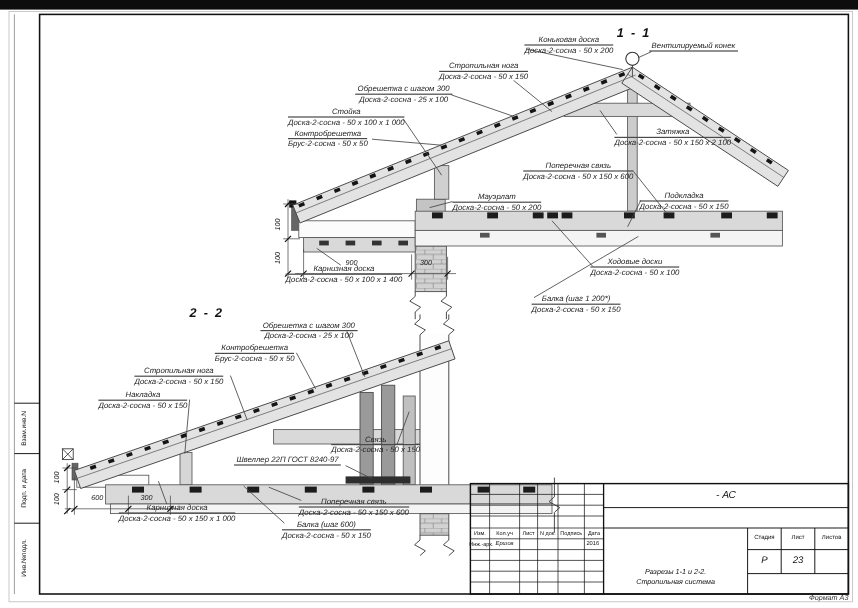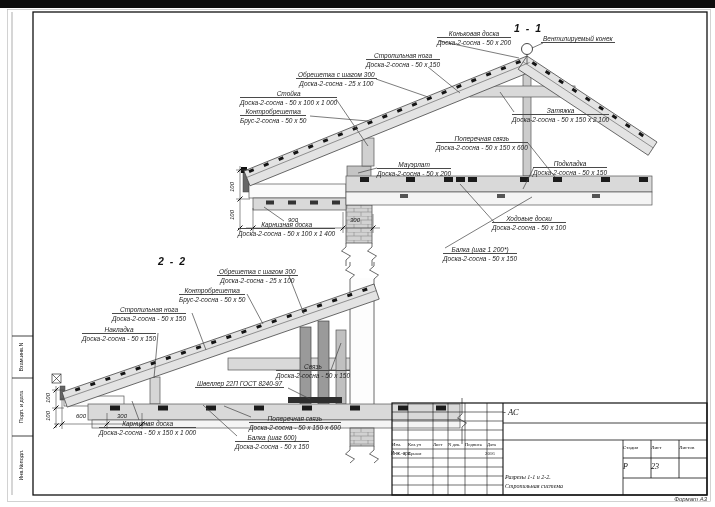--- a/index.html
+++ b/index.html
@@ -7,21 +7,21 @@
   .page{position:relative;width:715px;height:507px;background:#fff;font-family:"Liberation Sans",sans-serif;}
   .topbar{position:absolute;left:0;top:0;width:715px;height:8px;background:#0d0d0d;}
   svg.canvas{position:absolute;left:0;top:0;}
   .callout{position:absolute;font-style:italic;font-size:6.5px;line-height:1.12;color:#222;text-align:center;white-space:nowrap;}
   .callout .nm{display:block;border-bottom:1px solid #4a4a4a;padding:0 2px 0;}
   .callout .sp{display:block;padding-top:0.5px;}
   .sec-title{position:absolute;font-style:italic;font-weight:bold;font-size:10.5px;letter-spacing:1.5px;color:#111;white-space:nowrap;}
   .dim{position:absolute;font-style:italic;font-size:6px;color:#222;white-space:nowrap;}
   .dim.rot{width:16px;height:8px;text-align:center;transform:rotate(-90deg);}
   .tb{position:absolute;color:#111;white-space:nowrap;}
-  .tb.c{font-family:Liberation Serif, serif;}
+  .tb.c{text-align:center;}
   .side-label{position:absolute;font-size:5.5px;color:#111;text-align:center;transform:rotate(-90deg);white-space:nowrap;}
   .fmt{position:absolute;font-style:italic;font-size:6px;color:#333;text-align:right;}
 </style>
 </head>
 <body>
 
 <div class="page">
   <div class="topbar"></div>
 
   <svg class="canvas" width="715" height="507" viewBox="0 0 715 507">

